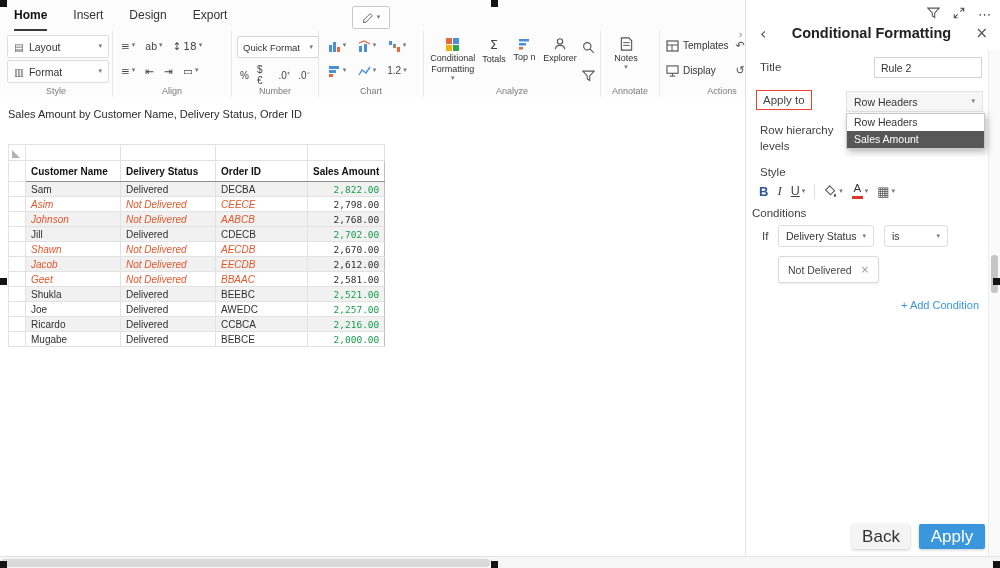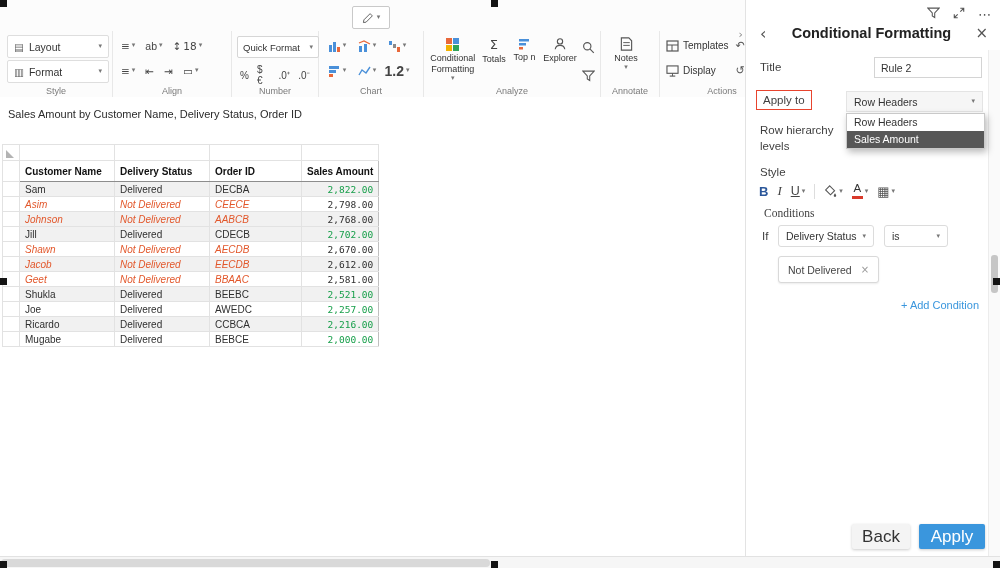--- a/index.html
+++ b/index.html
@@ -36,21 +36,21 @@
   .actwrap{display:flex;}
   .actrows{display:flex;flex-direction:column;}
   .actrow{display:flex;align-items:center;gap:4px;height:25px;font-size:10px;color:#333;padding:0 3px;cursor:pointer;}
   .acticons{display:grid;grid-template-columns:17px 17px;grid-auto-rows:25px;align-items:center;justify-items:center;color:#555;font-size:11px;}
   .acticons span{cursor:pointer;}
   .rcollapse{position:absolute;right:2px;top:28px;font-size:11px;color:#888;cursor:pointer;}
 
   
   .canvas{position:absolute;left:0;top:97px;width:745px;height:459px;background:#fff;}
   .ctitle{position:absolute;left:8px;top:11px;font-size:11px;color:#2b2b2b;}
-  .matrixwrap{position:absolute;left:2px;top:47px;}
+  .matrixwrap{position:absolute;left:8px;top:47px;}
   table.matrix{border-collapse:collapse;table-layout:fixed;}
   .matrix td,.matrix th{border:1px solid #e2e2e2;padding:0 5px;overflow:hidden;white-space:nowrap;font-size:10px;height:14px;color:#2f2f2f;}
   .matrix .erow td{height:15px;padding:0 2px;}
   .matrix th{font-weight:bold;color:#111;text-align:left;height:20px;border-top-color:#8d8d8d;border-bottom-color:#8d8d8d;background:#fff;}
   .matrix th.amt,.matrix td.amt{text-align:right;border-left-color:#bfbfbf;border-right-color:#bfbfbf;}
   .matrix td.amt{font-family:"DejaVu Sans Mono",monospace;font-size:9.5px;color:#169e49;}
   .matrix tr.zebra td:not(.gutter){background:#f1f1f1;}
   .matrix tr.late .rh{color:#e2572b;font-style:italic;}
   .matrix tr.late td.amt{color:#2f2f2f;}
   .matrix td.gutter{background:#fff;}
@@ -98,20 +98,26 @@
   .hscroll{position:absolute;left:0;top:556px;width:1000px;height:12px;background:#f6f6f6;border-top:1px solid #e2e2e2;z-index:15;cursor:pointer;}
   .hthumb{position:absolute;left:1px;top:2px;width:489px;height:8px;background:#d9d9d9;border-radius:4px;}
   .handle{position:absolute;width:7px;height:7px;background:#141414;z-index:40;cursor:pointer;}
 </style>
 </head>
 <body>
 
 <div class="app">
 
   <div class="ribbon">
+    <div class="tabrow">
+        <div class="tab active">Home</div>
+        <div class="tab">Insert</div>
+        <div class="tab">Design</div>
+        <div class="tab">Export</div>
+      </div>
 
     <div class="editbox">
       <svg width="12" height="12" viewBox="0 0 16 16">
           <path d="M10.8 2.2l3 3-8.3 8.3-3.6.6.6-3.6z" fill="none" stroke="#555" stroke-width="1.2"></path>
         </svg>
       <span class="chev">▾</span>
     </div>
 
     <div class="rcontent">
 
@@ -212,21 +218,21 @@
               </svg>
             <span class="chev">▾</span>
           </span>
           <span class="cbtn">
             <svg width="13" height="12">
                 <polyline points="1,10 4,5 8,8 12,2" fill="none" stroke="#4a90d9" stroke-width="1.4"></polyline>
               </svg>
             <span class="chev">▾</span>
           </span>
           <span class="cbtn">
-            <span style="font-size:14px;font-weight:bold;color:#444;">1.2</span>
+            <span style="font-size:10px;font-weight:normal;color:#444;">1.2</span>
             <span class="chev">▾</span>
           </span>
         </div>
         <div class="glabel">Chart</div>
       </div>
 
       <div class="rgroup" style="width:170px;">
         <div class="anrow">
           <div class="bigbtn" style="width:54px;">
             <svg width="15" height="14">
@@ -480,21 +486,21 @@
             <span class="bar"></span>
           </span>
         <span class="chev">▾</span>
       </span>
       <span class="sb">
         <span class="bordersIc">▦</span>
         <span class="chev">▾</span>
       </span>
     </div>
 
-    <div class="plabel" style="left:18px;top:207px;font-family:Liberation Serif, serif;">Conditions</div>
+    <div class="plabel" style="left:6px;top:207px;">Conditions</div>
     <div class="plabel" style="left:16px;top:230px;">If</div>
     <div class="ddctl dd-white" style="left:32px;top:225px;width:96px;height:22px;">
       <span>Delivery Status</span>
       <span class="chev">▾</span>
     </div>
     <div class="ddctl dd-white" style="left:138px;top:225px;width:64px;height:22px;">
       <span>is</span>
       <span class="chev">▾</span>
     </div>
 

